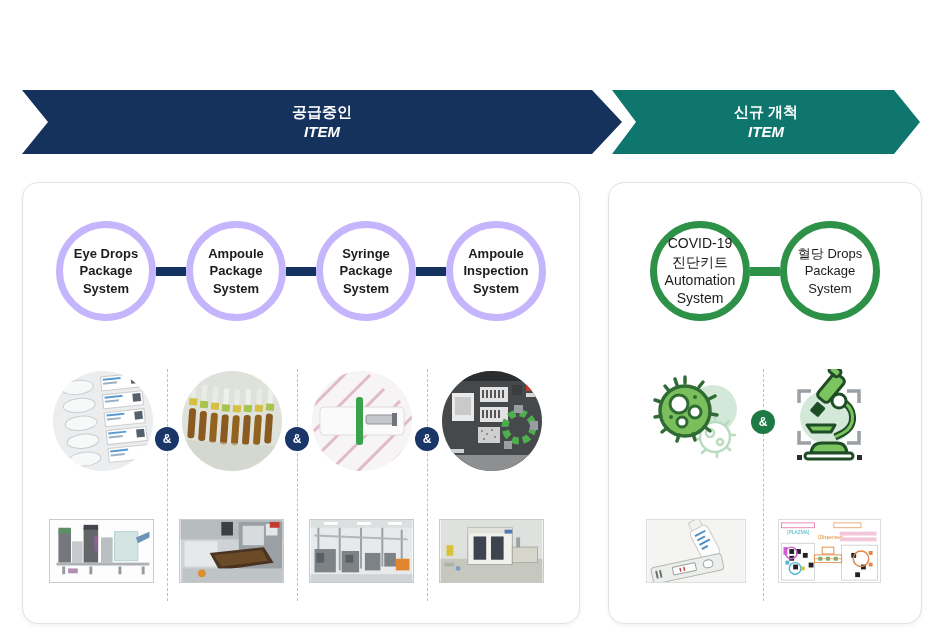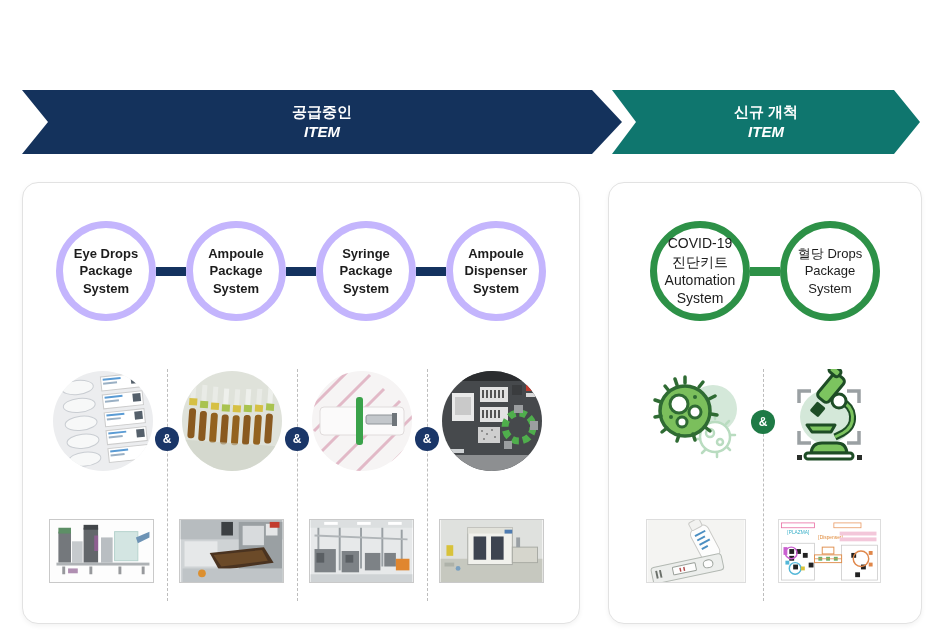--- a/index.html
+++ b/index.html
@@ -86,21 +86,21 @@
       </div>
       <div class="sys-link navy-l"></div>
       <div class="sys-circle navy-c">
         <span>Syringe</span>
         <span>Package</span>
         <span>System</span>
       </div>
       <div class="sys-link navy-l"></div>
       <div class="sys-circle navy-c">
         <span>Ampoule</span>
-        <span>Dispenser</span>
+        <span>Inspection</span>
         <span>System</span>
       </div>
     </div>
 
     <div class="sep" style="left:144px"></div>
     <div class="sep" style="left:274px"></div>
     <div class="sep" style="left:404px"></div>
 
     <div class="photo" style="left:30px">
       <svg viewBox="0 0 100 100">

